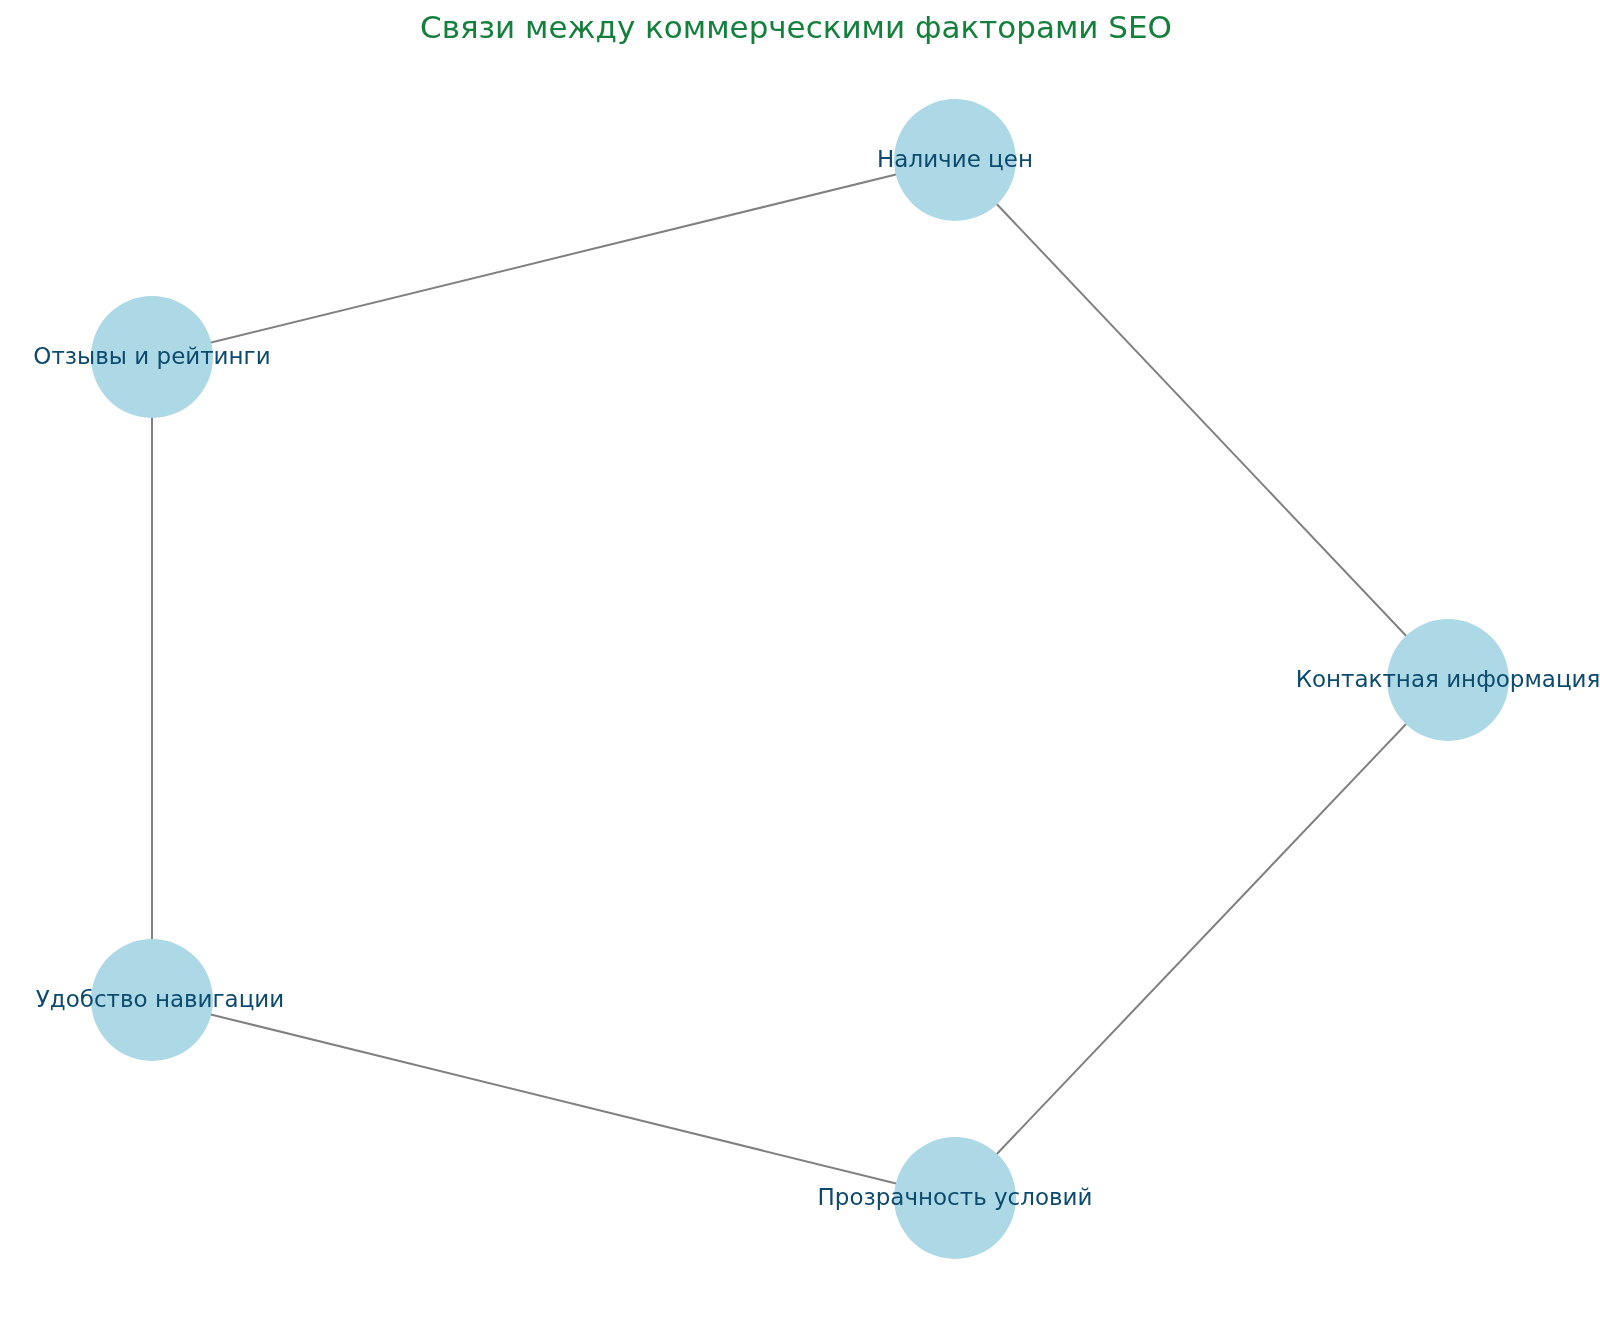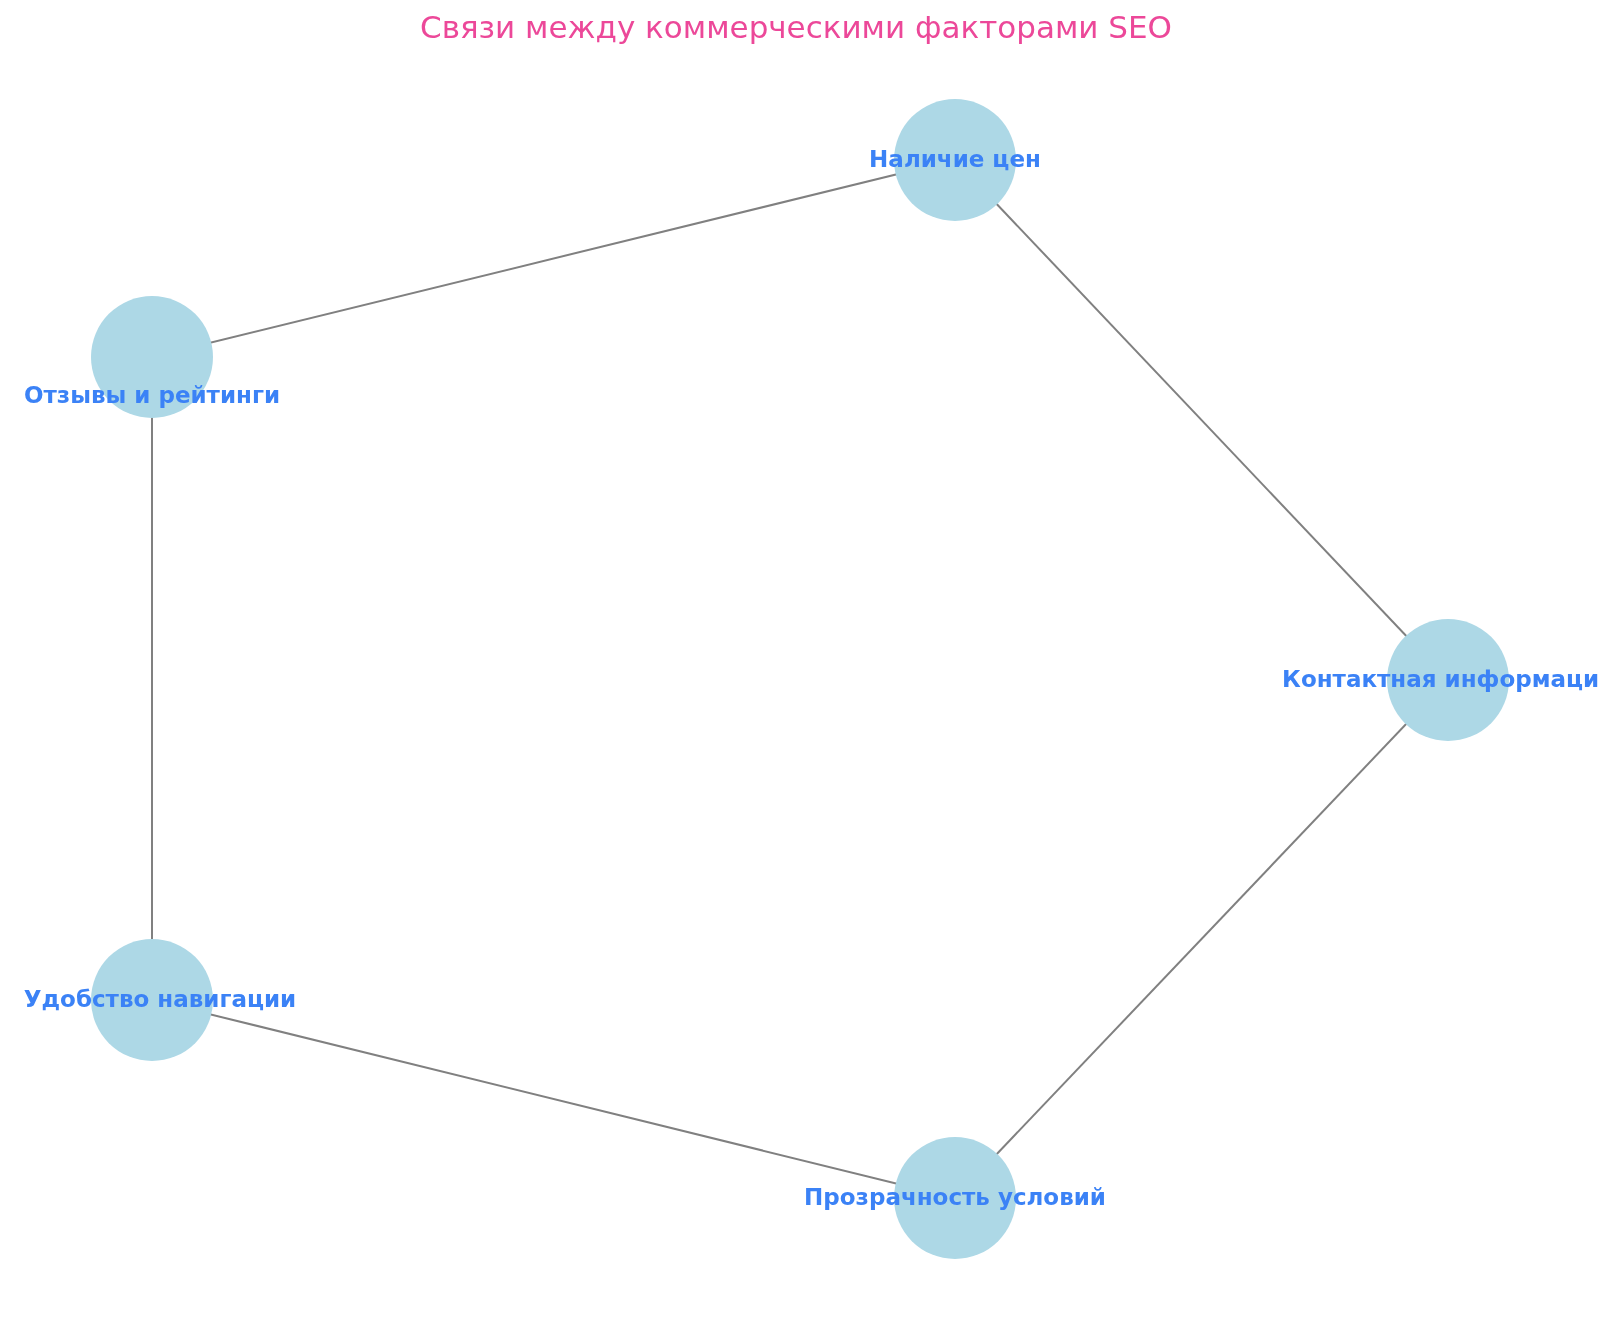--- a/index.html
+++ b/index.html
@@ -21,29 +21,29 @@
     top: 0;
   }
   .diagram-title {
     position: absolute;
     left: 796px;
     top: 9px;
     transform: translateX(-50%);
     white-space: nowrap;
     font-size: 31px;
     font-weight: 400;
-    color: #ec4899;
+    color: #15803d;
   }
   .node-label {
     position: absolute;
     transform: translate(-50%, -50%);
     white-space: nowrap;
     font-size: 23px;
-    font-weight: bold;
-    color: #3b82f6;
+    font-weight: normal;
+    color: #0c4a6e;
     line-height: 1.1;
   }
 </style>
 </head>
 <body>
 
 <div class="canvas">
   <svg class="graph-svg" id="graph-svg" width="1600" height="1323" viewBox="0 0 1600 1323" xmlns="http://www.w3.org/2000/svg">
       <line x1="955" y1="160" x2="152" y2="357" stroke="#808080" stroke-width="2"></line>
       <line x1="955" y1="160" x2="1448" y2="680" stroke="#808080" stroke-width="2"></line>
@@ -51,19 +51,19 @@
       <line x1="152" y1="1000" x2="955" y2="1198" stroke="#808080" stroke-width="2"></line>
       <line x1="1448" y1="680" x2="955" y2="1198" stroke="#808080" stroke-width="2"></line>
       <circle cx="955" cy="160" r="61" fill="#ADD8E6"></circle>
       <circle cx="152" cy="357" r="61" fill="#ADD8E6"></circle>
       <circle cx="1448" cy="680" r="61" fill="#ADD8E6"></circle>
       <circle cx="152" cy="1000" r="61" fill="#ADD8E6"></circle>
       <circle cx="955" cy="1198" r="61" fill="#ADD8E6"></circle>
     </svg>
   <div id="labels">
       <div class="node-label" style="left: 955px; top: 160px;">Наличие цен</div>
-      <div class="node-label" style="left: 152px; top: 357px; margin-top: 39px;">Отзывы и рейтинги</div>
+      <div class="node-label" style="left: 152px; top: 357px;">Отзывы и рейтинги</div>
       <div class="node-label" style="left: 1448px; top: 680px;">Контактная информация</div>
       <div class="node-label" style="left: 160px; top: 1000px;">Удобство навигации</div>
       <div class="node-label" style="left: 955px; top: 1198px;">Прозрачность условий</div>
     </div>
   <div class="diagram-title">Связи между коммерческими факторами SEO</div>
 </div>
 
 </body></html>

